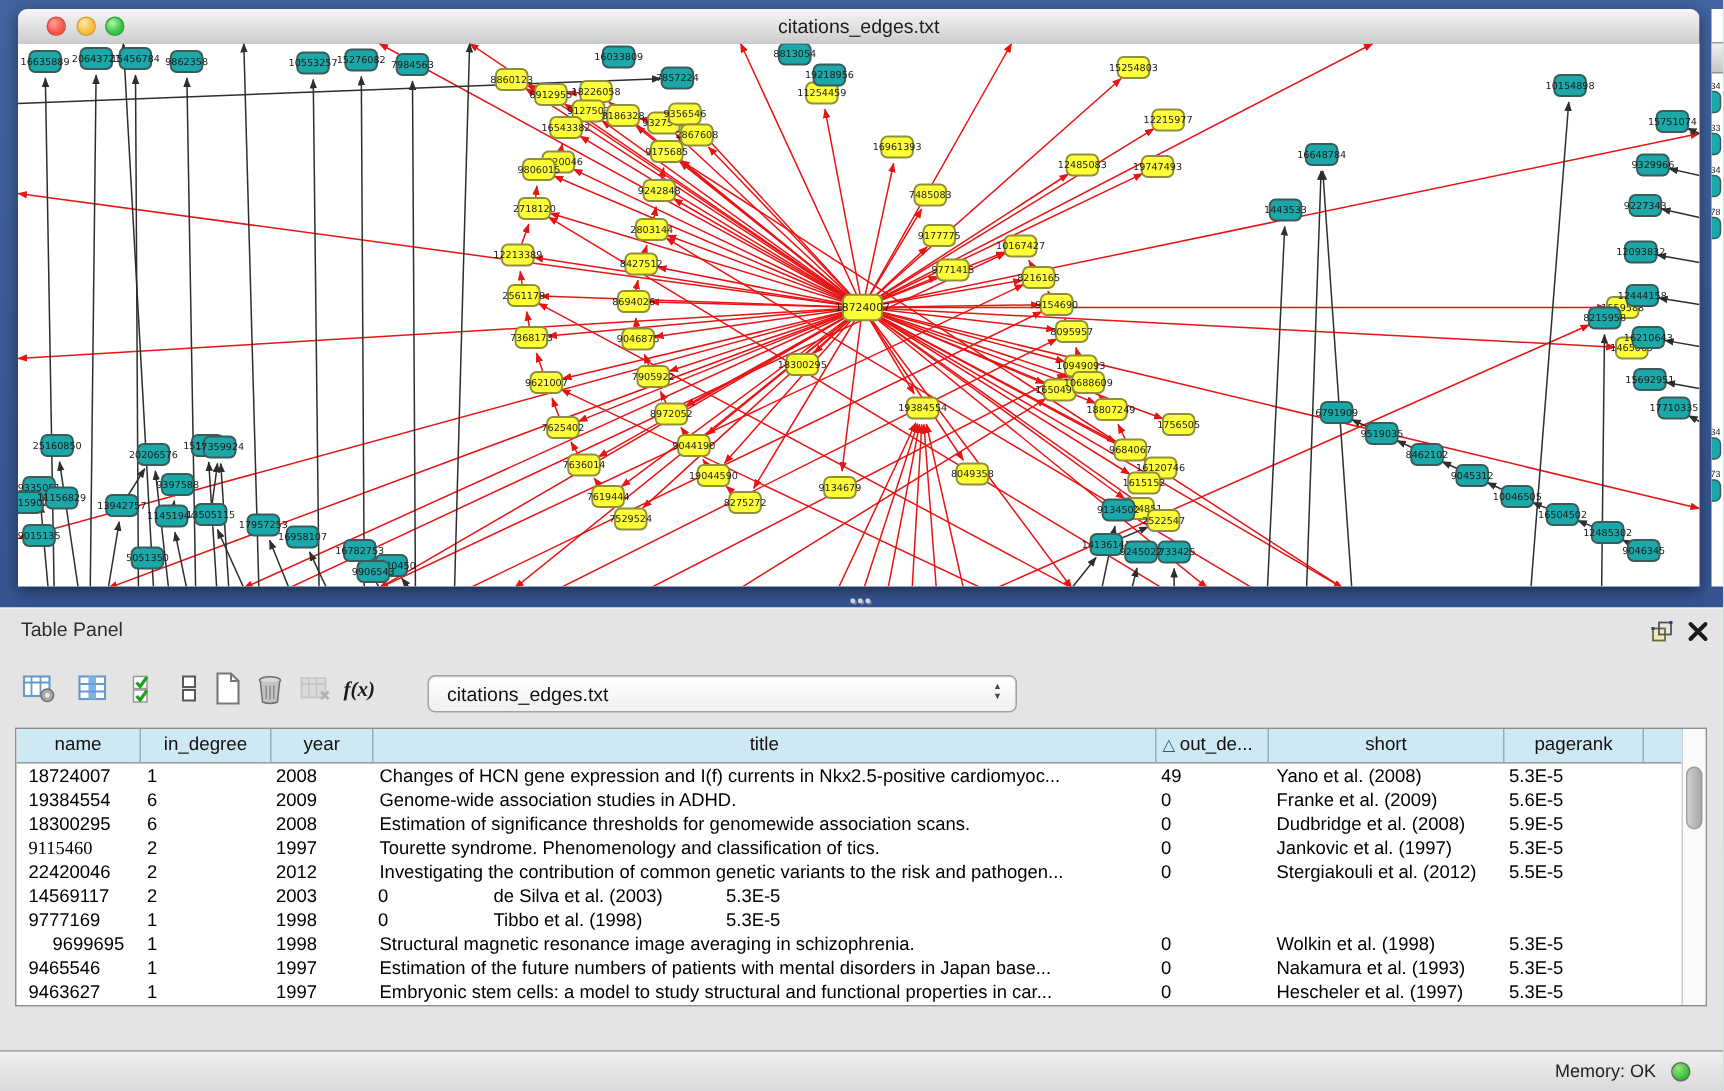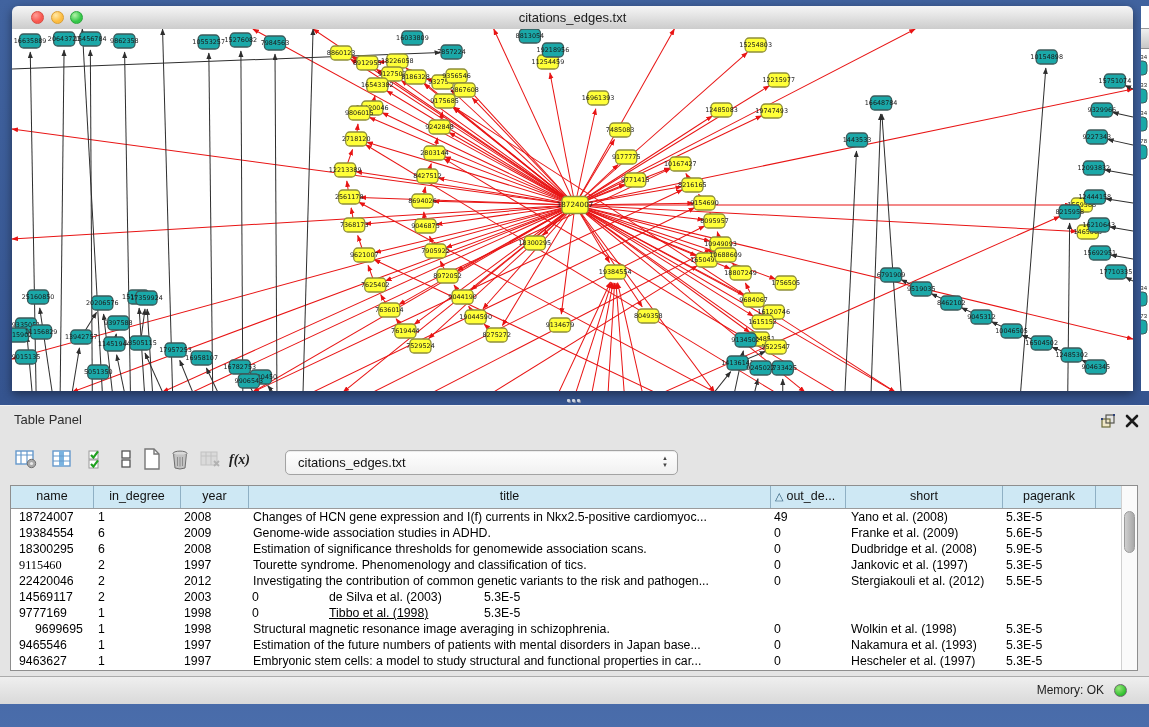--- a/index.html
+++ b/index.html
@@ -54,21 +54,21 @@
   .vthumb{position:absolute;left:2px;right:2px;top:25px;height:40px;border-radius:6px;
     background:linear-gradient(90deg,#cfcfcf,#a8a8a8);border:1px solid #9a9a9a;}
   
   .tabs{position:absolute;top:269px;left:50%;transform:translateX(-50%);display:inline-flex;
     border:1px solid #8a8a8a;border-radius:5px;overflow:hidden;background:#fdfdfd;height:20px;
     box-shadow:0 1px 0 rgba(255,255,255,.7);}
   .tab{padding:0 15px;line-height:20px;font-size:13px;color:#222;border-right:1px solid #b9b9b9;}
   .tab:last-child{border-right:none;}
   .tab.sel{background:linear-gradient(#9d9d9d,#7d7d7d);color:#f3f3f3;}
   
-  .status{position:absolute;left:0;top:676px;width:1149px;height:27px;
+  .status{position:absolute;left:0;top:700px;width:1149px;height:27px;
     background:linear-gradient(#efefef,#d9d9d9);border-top:1px solid #ababab;}
   .status .mem{position:absolute;right:45px;line-height:26px;font-size:12px;color:#222;}
   .status .dot{position:absolute;right:22px;top:7px;width:13px;height:13px;border-radius:50%;
     background:radial-gradient(circle at 35% 30%,#96e878,#2fbf2f 70%);border:1px solid #6a6a6a;box-sizing:border-box;}
 </style>
 </head>
 <body>
 
 <div class="desktop">
 
@@ -895,21 +895,21 @@
             <div class="td" style="width: 68px; padding-left: 3px;">2003</div>
             <div class="td" style="width: 75px; padding-left: 3px;">0</div>
             <div class="td" style="width: 157px; padding-left: 5px;">de Silva et al. (2003)</div>
             <div class="td" style="width: 93px; padding-left: 3px;">5.3E-5</div>
           </div>
           <div class="trow">
             <div class="td" style="width: 83px; padding-left: 8px;">9777169</div>
             <div class="td" style="width: 87px; padding-left: 4px;">1</div>
             <div class="td" style="width: 68px; padding-left: 3px;">1998</div>
             <div class="td" style="width: 75px; padding-left: 3px;">0</div>
-            <div class="td" style="width: 157px; padding-left: 5px; text-decoration: underline;">Tibbo et al. (1998)</div>
+            <div class="td" style="width: 157px; padding-left: 5px;">Tibbo et al. (1998)</div>
             <div class="td" style="width: 93px; padding-left: 3px;">5.3E-5</div>
           </div>
           <div class="trow">
             <div class="td" style="width: 83px; padding-left: 24px;">9699695</div>
             <div class="td" style="width: 87px; padding-left: 4px;">1</div>
             <div class="td" style="width: 68px; padding-left: 3px;">1998</div>
             <div class="td" style="width: 522px; padding-left: 4px;">Structural magnetic resonance image averaging in schizophrenia.</div>
             <div class="td" style="width: 75px; padding-left: 3px;">0</div>
             <div class="td" style="width: 157px; padding-left: 5px;">Wolkin et al. (1998)</div>
             <div class="td" style="width: 93px; padding-left: 3px;">5.3E-5</div>

